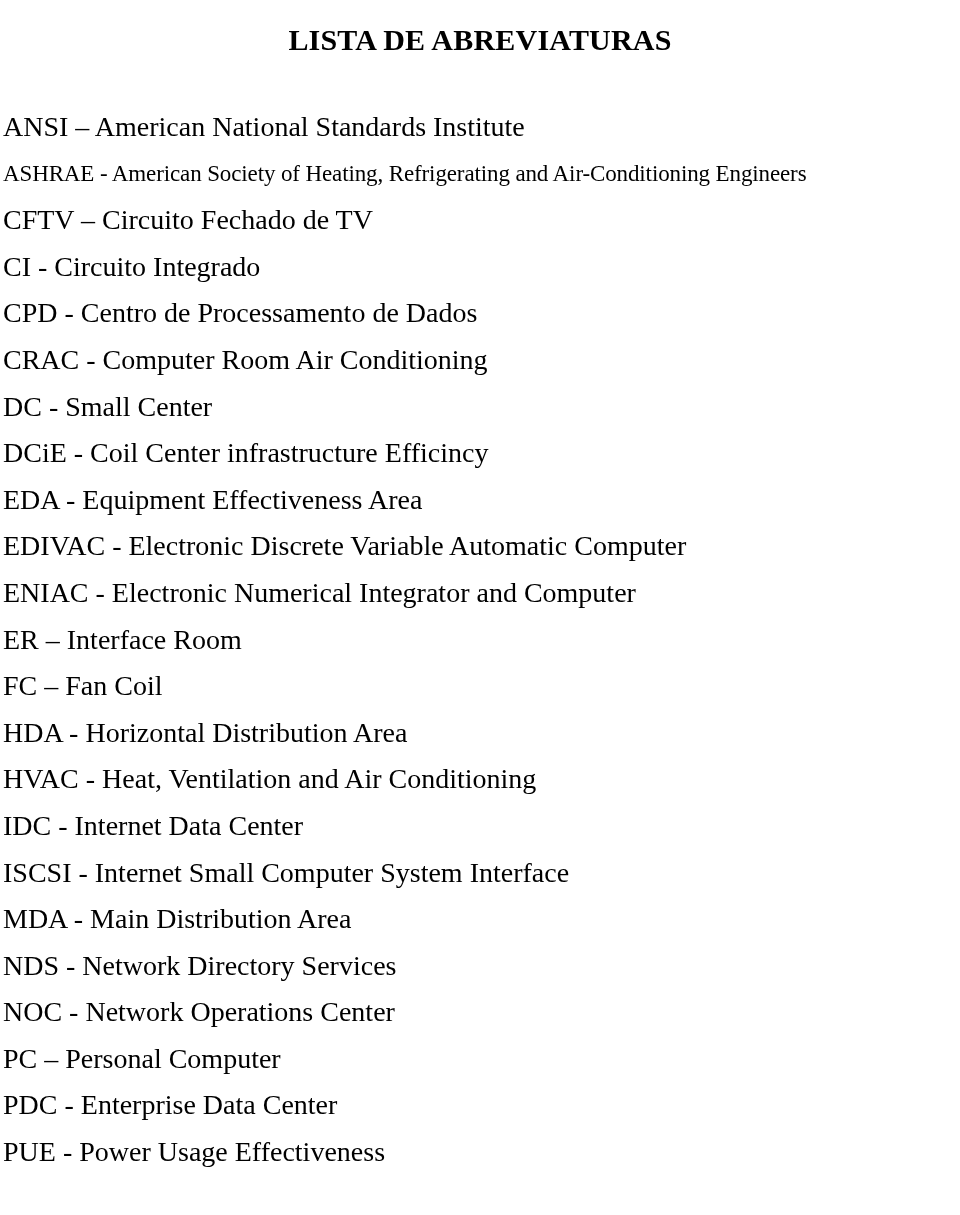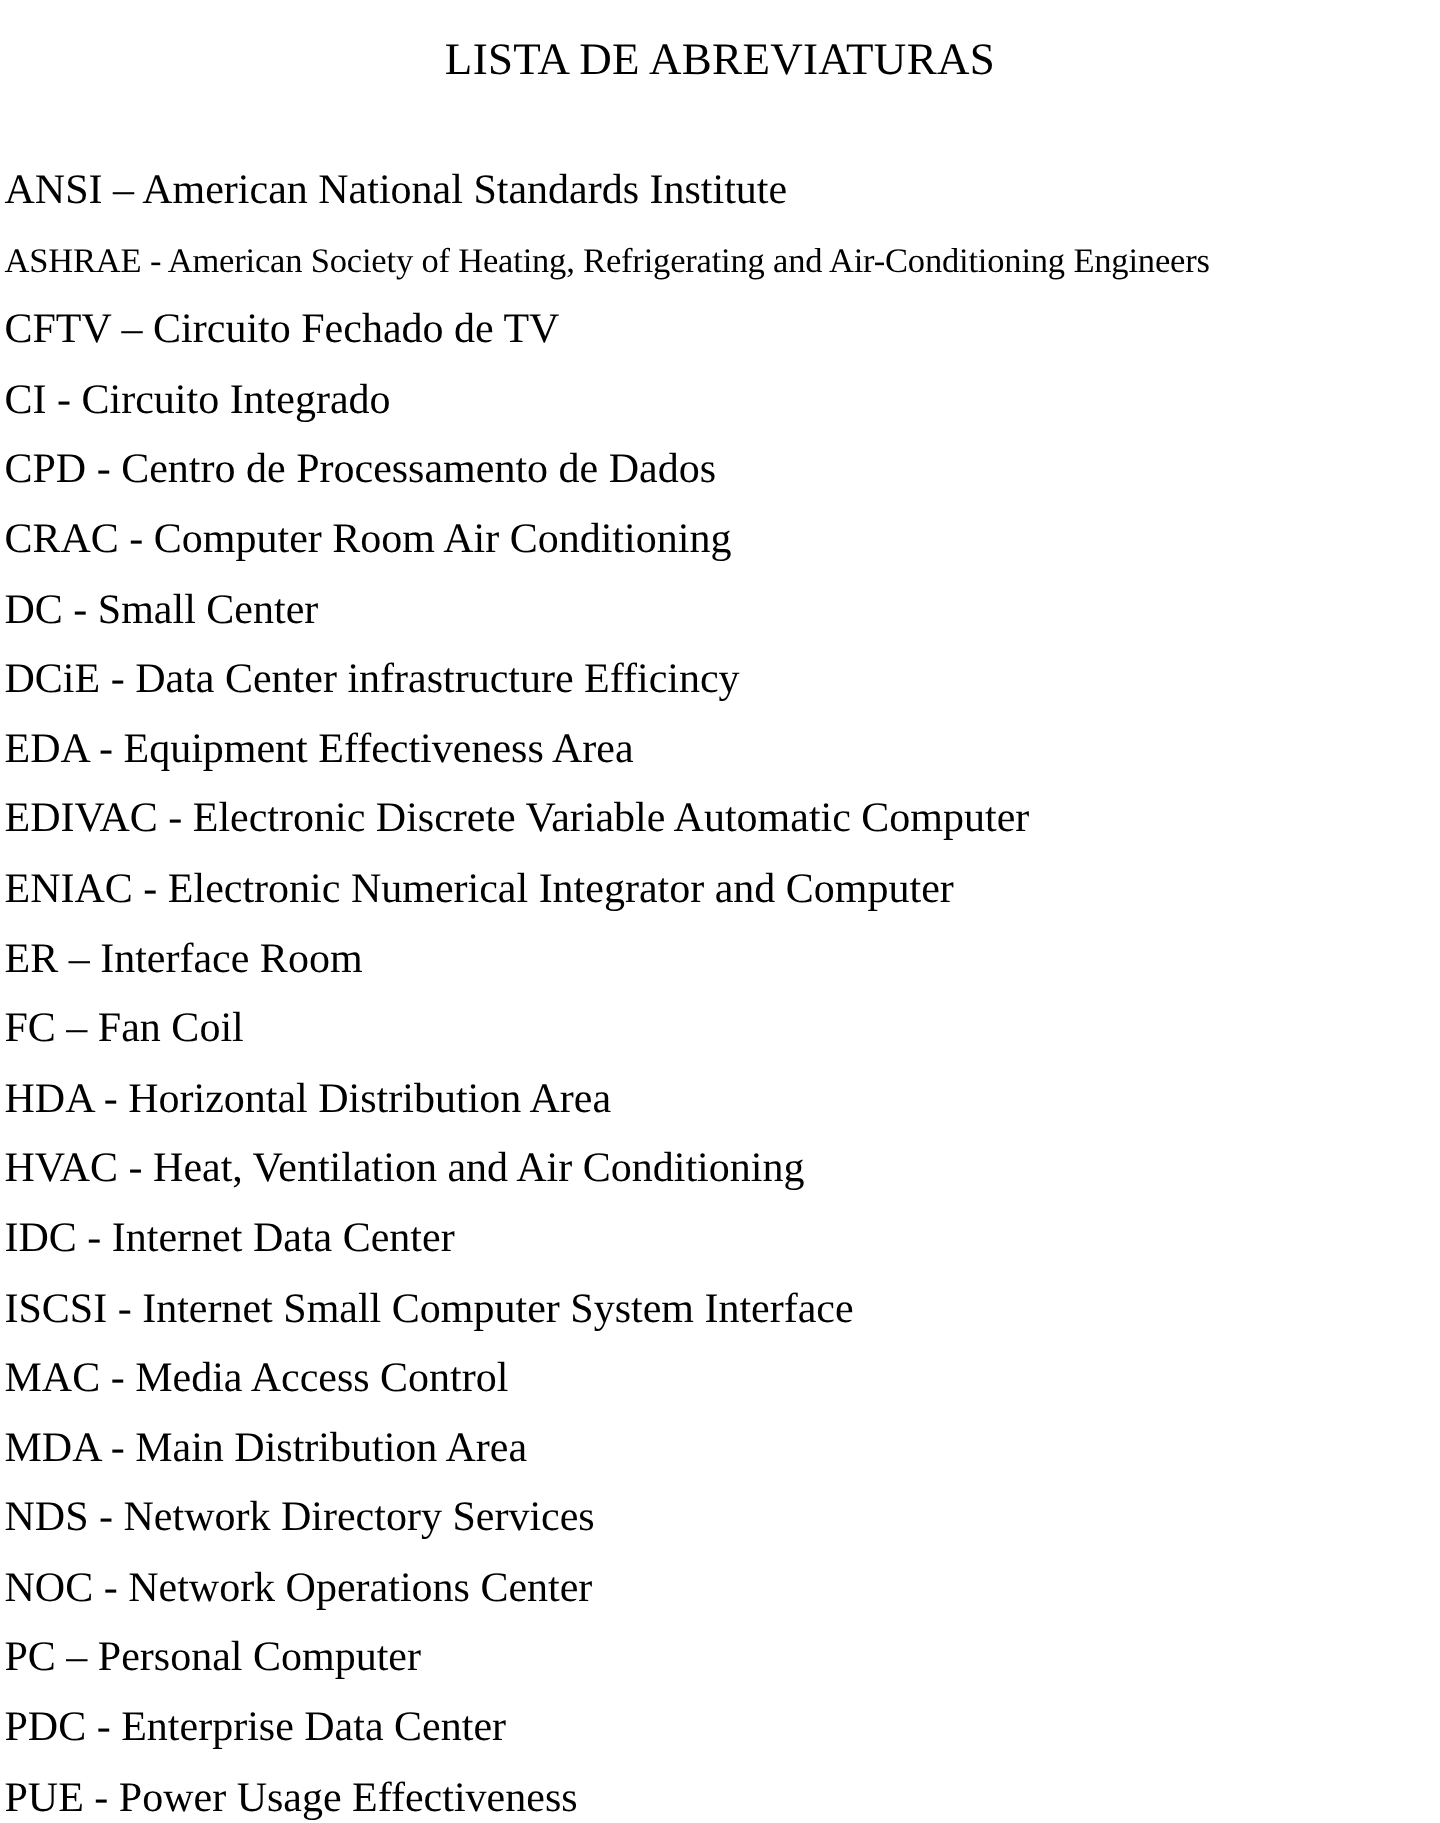--- a/index.html
+++ b/index.html
@@ -17,21 +17,21 @@
     color: #000000;
     -webkit-font-smoothing: antialiased;
   }
   .doc-title {
     position: absolute;
     top: 0px;
     left: 0;
     width: 100%;
     text-align: center;
     font-size: 30px;
-    font-weight: normal;
+    font-weight: bold;
     line-height: 40px;
     letter-spacing: 0.2px;
     white-space: nowrap;
   }
   .abbrev-list {
     position: absolute;
     top: 104px;
     left: 3px;
     width: 957px;
     margin: 0;
@@ -59,31 +59,30 @@
   <h1 class="doc-title">LISTA DE ABREVIATURAS</h1>
 
   <ul class="abbrev-list">
       <li class="abbrev-item">ANSI – American National Standards Institute</li>
       <li class="abbrev-item wide">ASHRAE - American Society of Heating, Refrigerating and Air-Conditioning Engineers</li>
       <li class="abbrev-item">CFTV – Circuito Fechado de TV</li>
       <li class="abbrev-item">CI - Circuito Integrado</li>
       <li class="abbrev-item">CPD - Centro de Processamento de Dados</li>
       <li class="abbrev-item">CRAC - Computer Room Air Conditioning</li>
       <li class="abbrev-item">DC - Small Center</li>
-      <li class="abbrev-item">DCiE - Data Center infrastructure Efficincy</li>
+      <li class="abbrev-item">DCiE - Coil Center infrastructure Efficincy</li>
       <li class="abbrev-item">EDA - Equipment Effectiveness Area</li>
       <li class="abbrev-item">EDIVAC - Electronic Discrete Variable Automatic Computer</li>
       <li class="abbrev-item">ENIAC -  Electronic Numerical Integrator and Computer</li>
       <li class="abbrev-item">ER – Interface Room</li>
       <li class="abbrev-item">FC – Fan Coil</li>
       <li class="abbrev-item">HDA - Horizontal Distribution Area</li>
       <li class="abbrev-item">HVAC - Heat, Ventilation and Air Conditioning</li>
       <li class="abbrev-item">IDC - Internet Data Center</li>
       <li class="abbrev-item">ISCSI - Internet Small Computer System Interface</li>
-      <li class="abbrev-item">MAC - Media Access Control</li>
       <li class="abbrev-item">MDA - Main Distribution Area</li>
       <li class="abbrev-item">NDS - Network Directory Services</li>
       <li class="abbrev-item">NOC - Network Operations Center</li>
       <li class="abbrev-item">PC – Personal Computer</li>
       <li class="abbrev-item">PDC - Enterprise Data Center</li>
       <li class="abbrev-item">PUE - Power Usage Effectiveness</li>
     </ul>
 
 </div>
 

